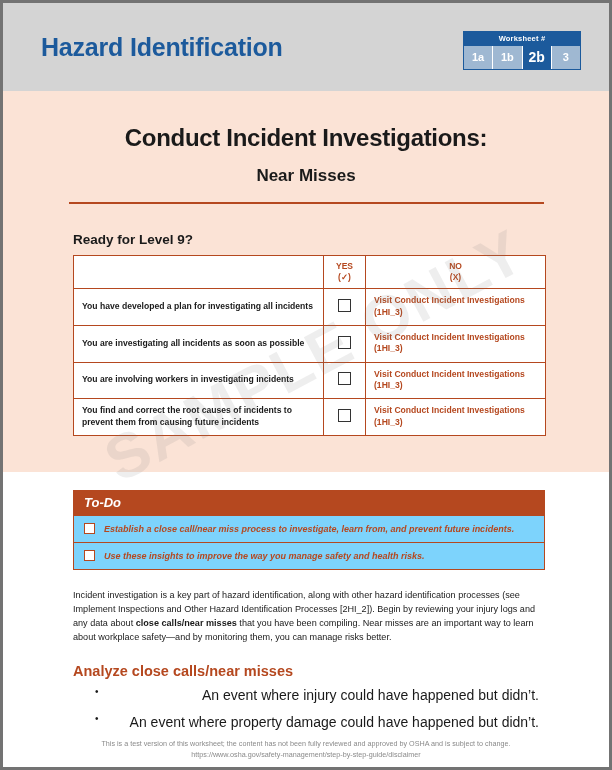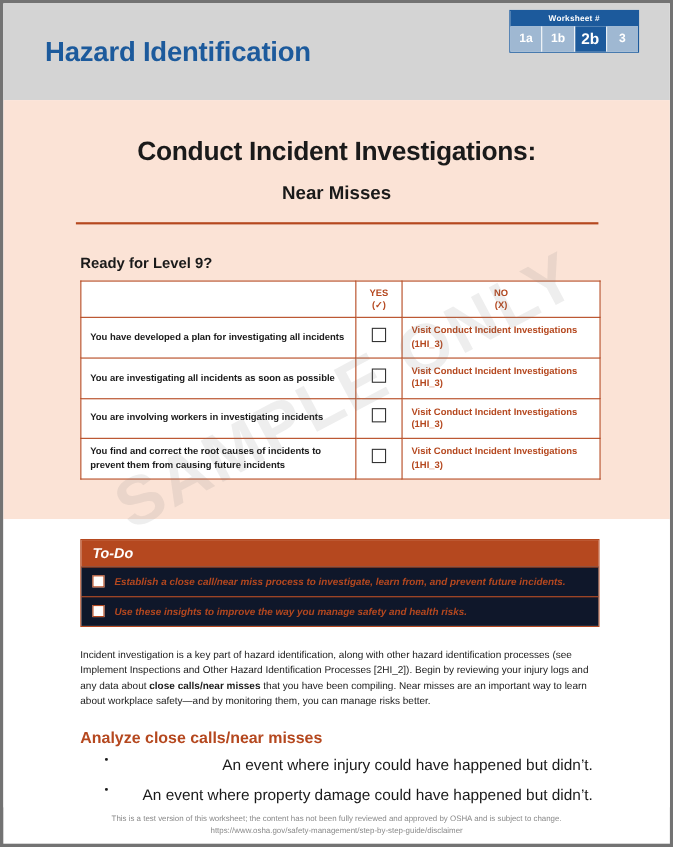--- a/index.html
+++ b/index.html
@@ -35,21 +35,21 @@
   .header-title {
     font-size: 25px;
     font-weight: bold;
     color: #1c5a9c;
     margin-left: 38px;
     letter-spacing: -0.2px;
   }
   .worksheet-box {
     position: absolute;
     right: 28px;
-    top: 6px;
+    top: 28px;
     width: 116px;
     border: 1px solid #1c5a9c;
     background: #ffffff;
   }
   .worksheet-label {
     background: #1c5a9c;
     color: #ffffff;
     font-size: 7.5px;
     font-weight: bold;
     text-align: center;
@@ -180,21 +180,21 @@
     color: #ffffff;
     font-size: 13px;
     font-weight: bold;
     padding: 4px 0 5px 10px;
   }
   .todo-row {
     display: flex;
     align-items: center;
     padding: 7px 8px 8px 10px;
     border-top: 1px solid #b5481f;
-    background: #0f172a;
+    background: #7dd3fc;
   }
   .todo-row:first-of-type { border-top: none; }
   .todo-cbox {
     display: inline-block;
     width: 9px;
     height: 9px;
     border: 1px solid #b5481f;
     background: #ffffff;
     margin-right: 9px;
     flex: 0 0 auto;

